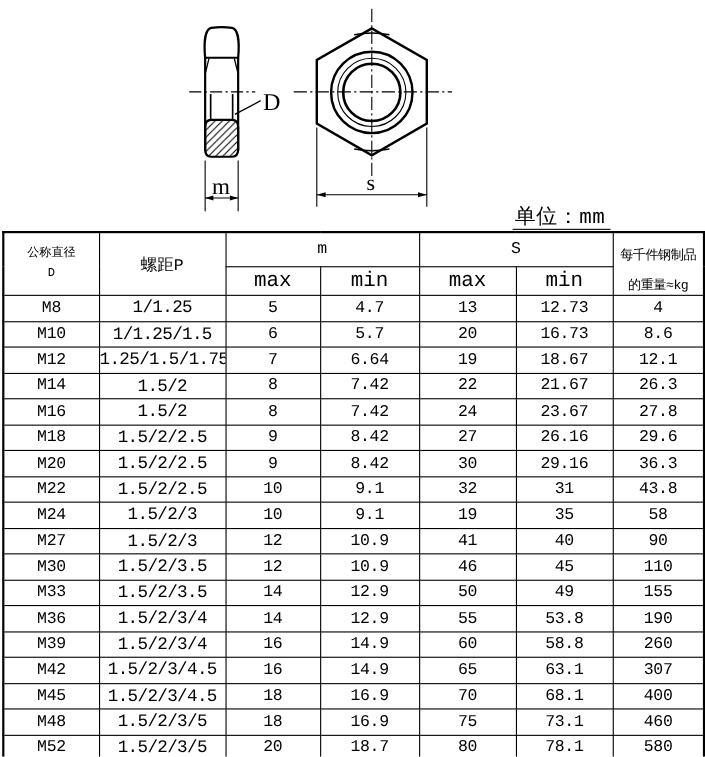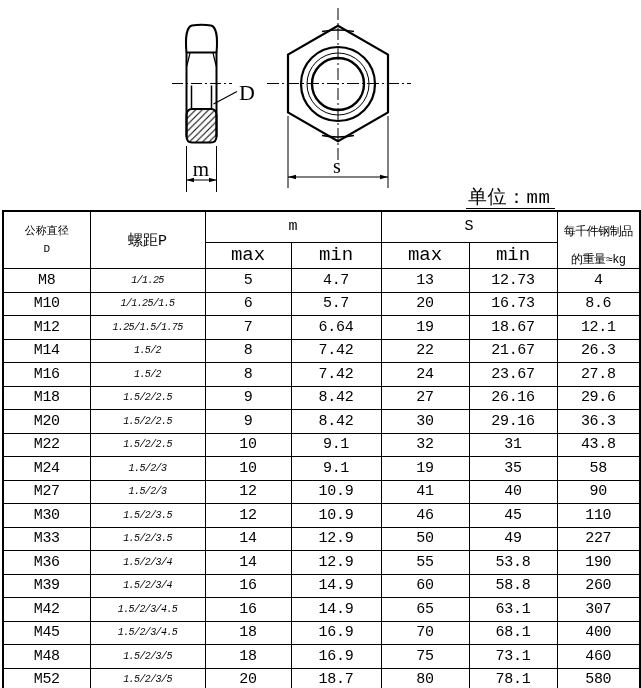--- a/index.html
+++ b/index.html
@@ -23,21 +23,21 @@
   table.spec th,table.spec td{
     border:1px solid #000;padding:0;text-align:center;vertical-align:middle;
     font-weight:normal;white-space:nowrap;overflow:hidden;
   }
   thead tr.h1 th{height:26px;font-size:15px;}
   thead tr.h2 th{height:21px;font-size:19px;}
   th.dim-letter{font-size:18px;}
   th.col-d div{line-height:18px;font-size:11px;}
   th.col-weight div{line-height:16px;font-size:12px;letter-spacing:-0.5px;margin-top:12px;}
   tbody td{height:22.5px;font-size:15px;letter-spacing:-0.3px;}
-  tbody td:nth-child(2){font-size:10px;letter-spacing:-0.6px;font-style:italic;}
+  tbody td:nth-child(2){font-size:16px;letter-spacing:-0.6px;}
 </style>
 </head>
 <body>
 
 <div class="page">
 
   <svg class="drawing-svg" width="641" height="210" viewBox="0 0 641 210">
     <defs>
       <pattern id="hatch" width="6.5" height="6.5" patternUnits="userSpaceOnUse">
         <path d="M-1,1 l2,-2 M0,6.5 L6.5,0 M5.5,7.5 l2,-2" stroke="#000" stroke-width="1" fill="none"></path>
@@ -221,21 +221,21 @@
           <td>45</td>
           <td>110</td>
         </tr>
         <tr>
           <td>M33</td>
           <td>1.5/2/3.5</td>
           <td>14</td>
           <td>12.9</td>
           <td>50</td>
           <td>49</td>
-          <td>227</td>
+          <td>155</td>
         </tr>
         <tr>
           <td>M36</td>
           <td>1.5/2/3/4</td>
           <td>14</td>
           <td>12.9</td>
           <td>55</td>
           <td>53.8</td>
           <td>190</td>
         </tr>

